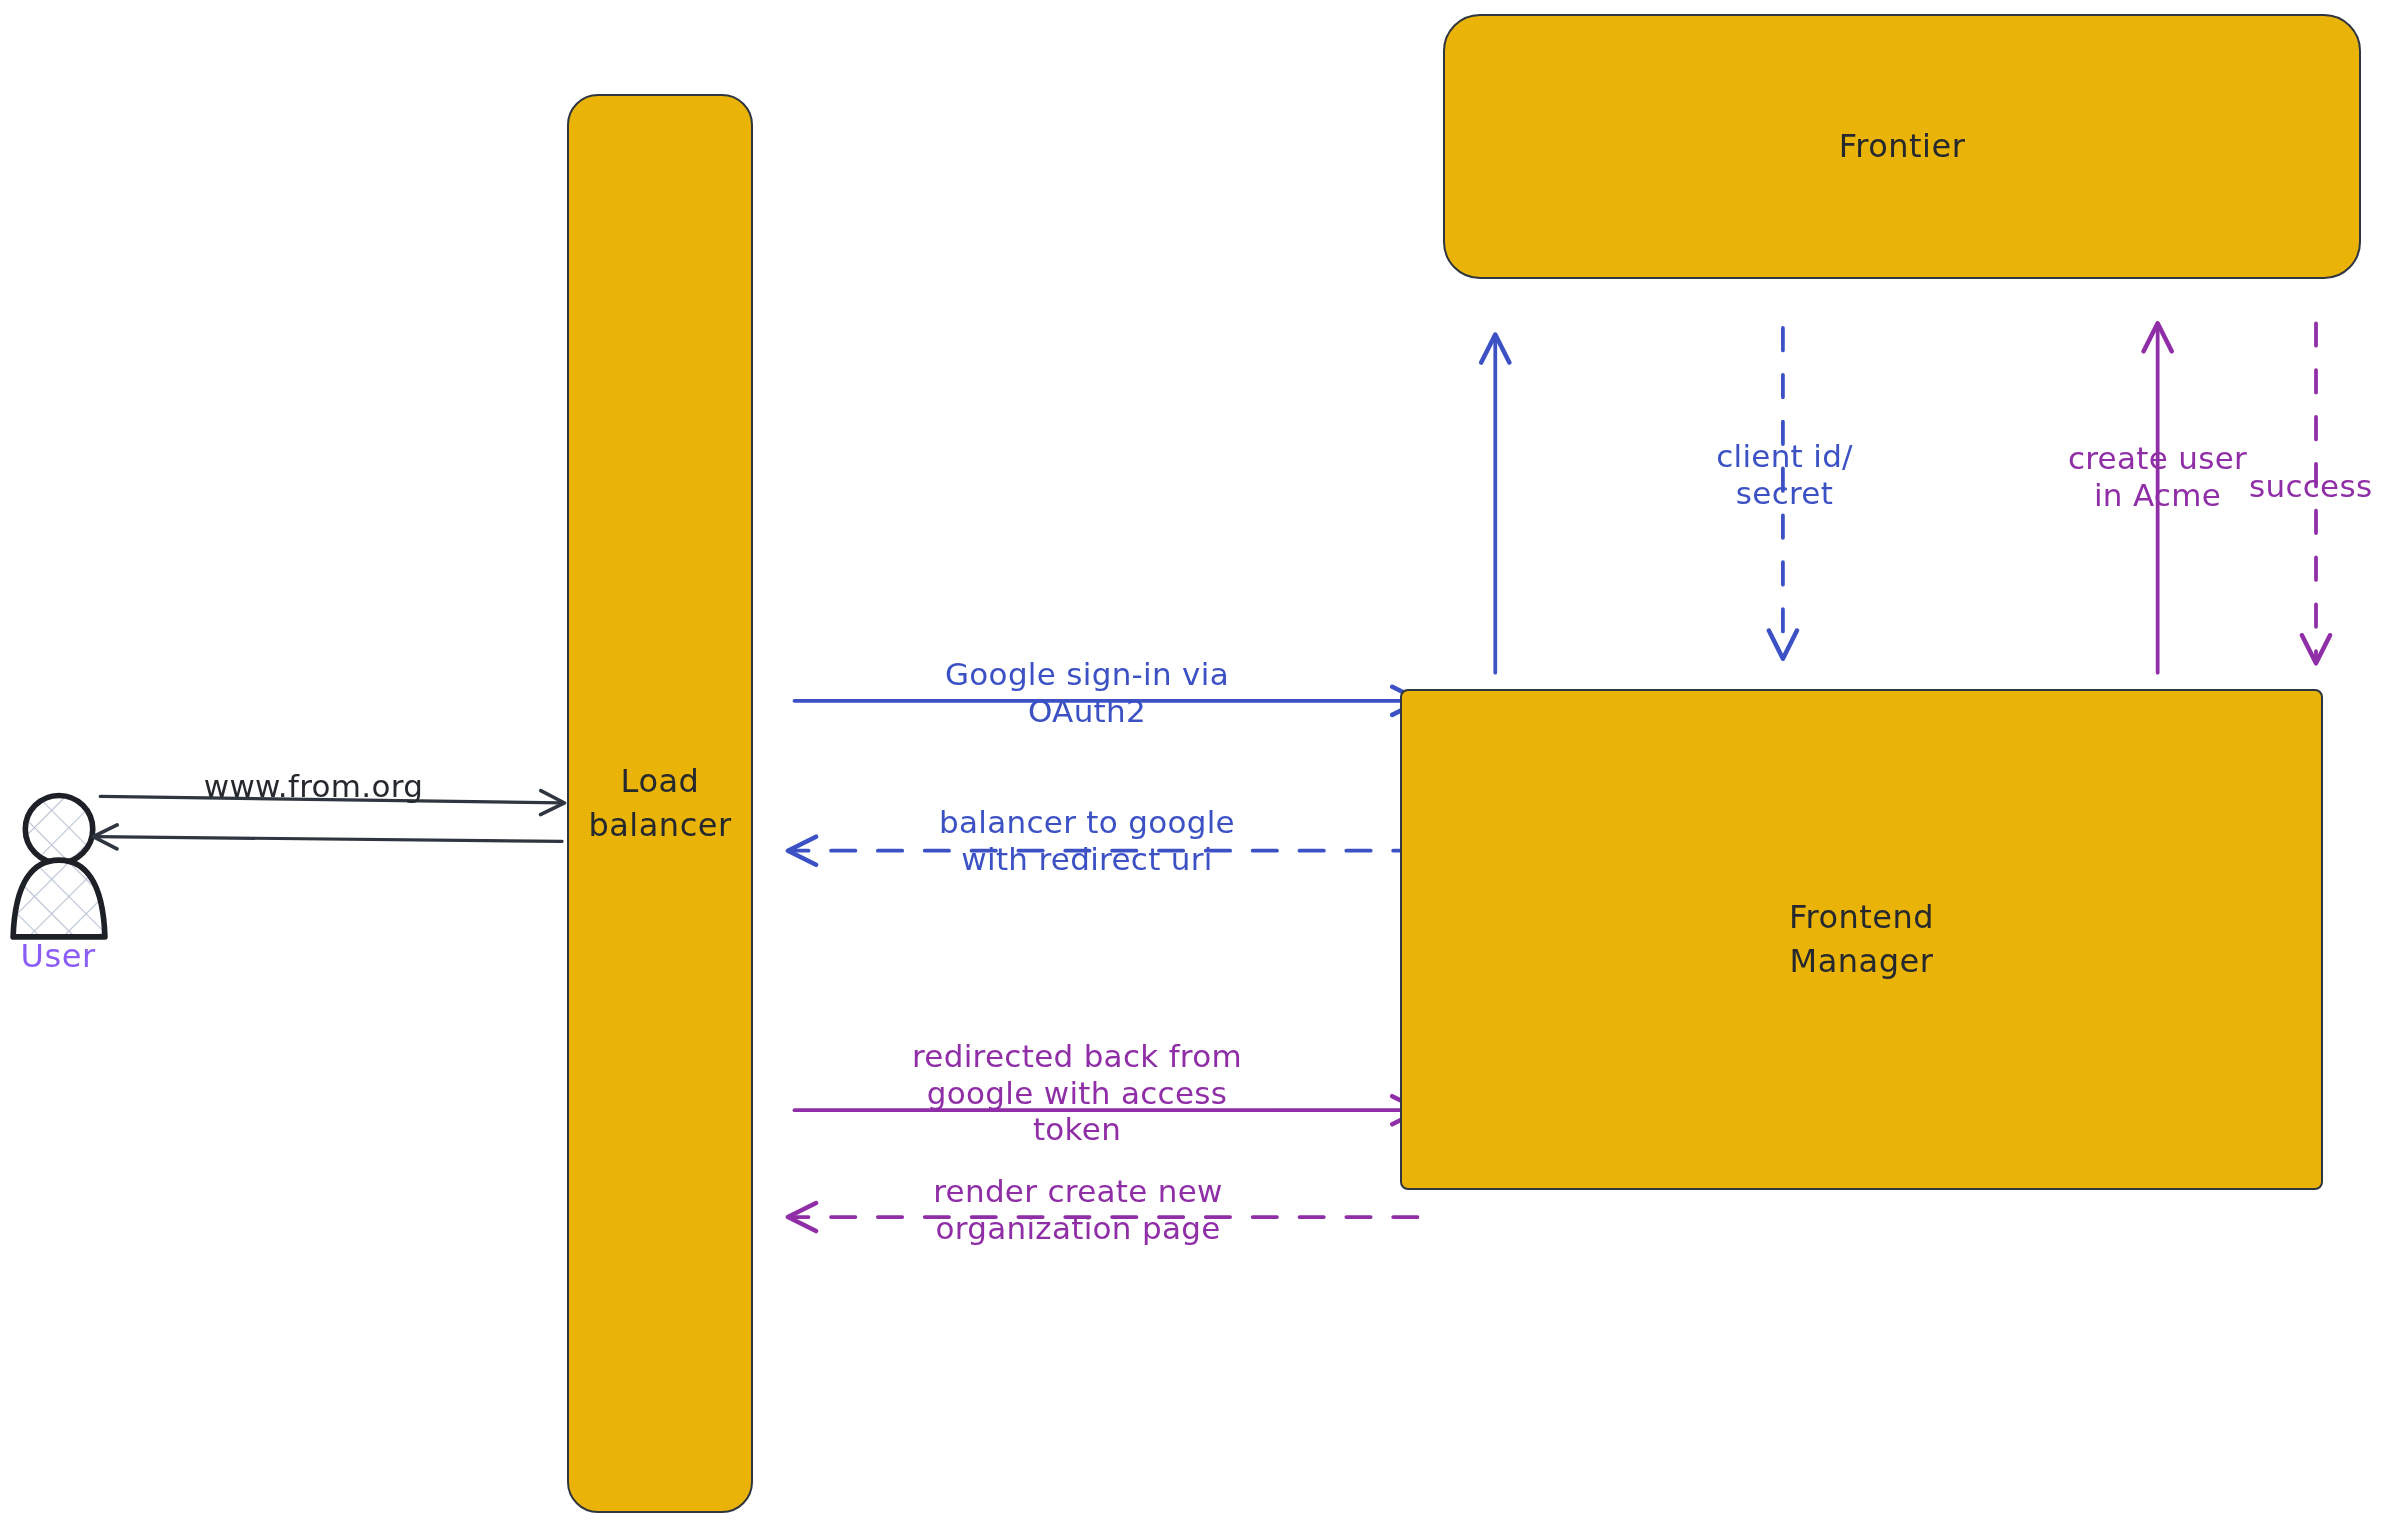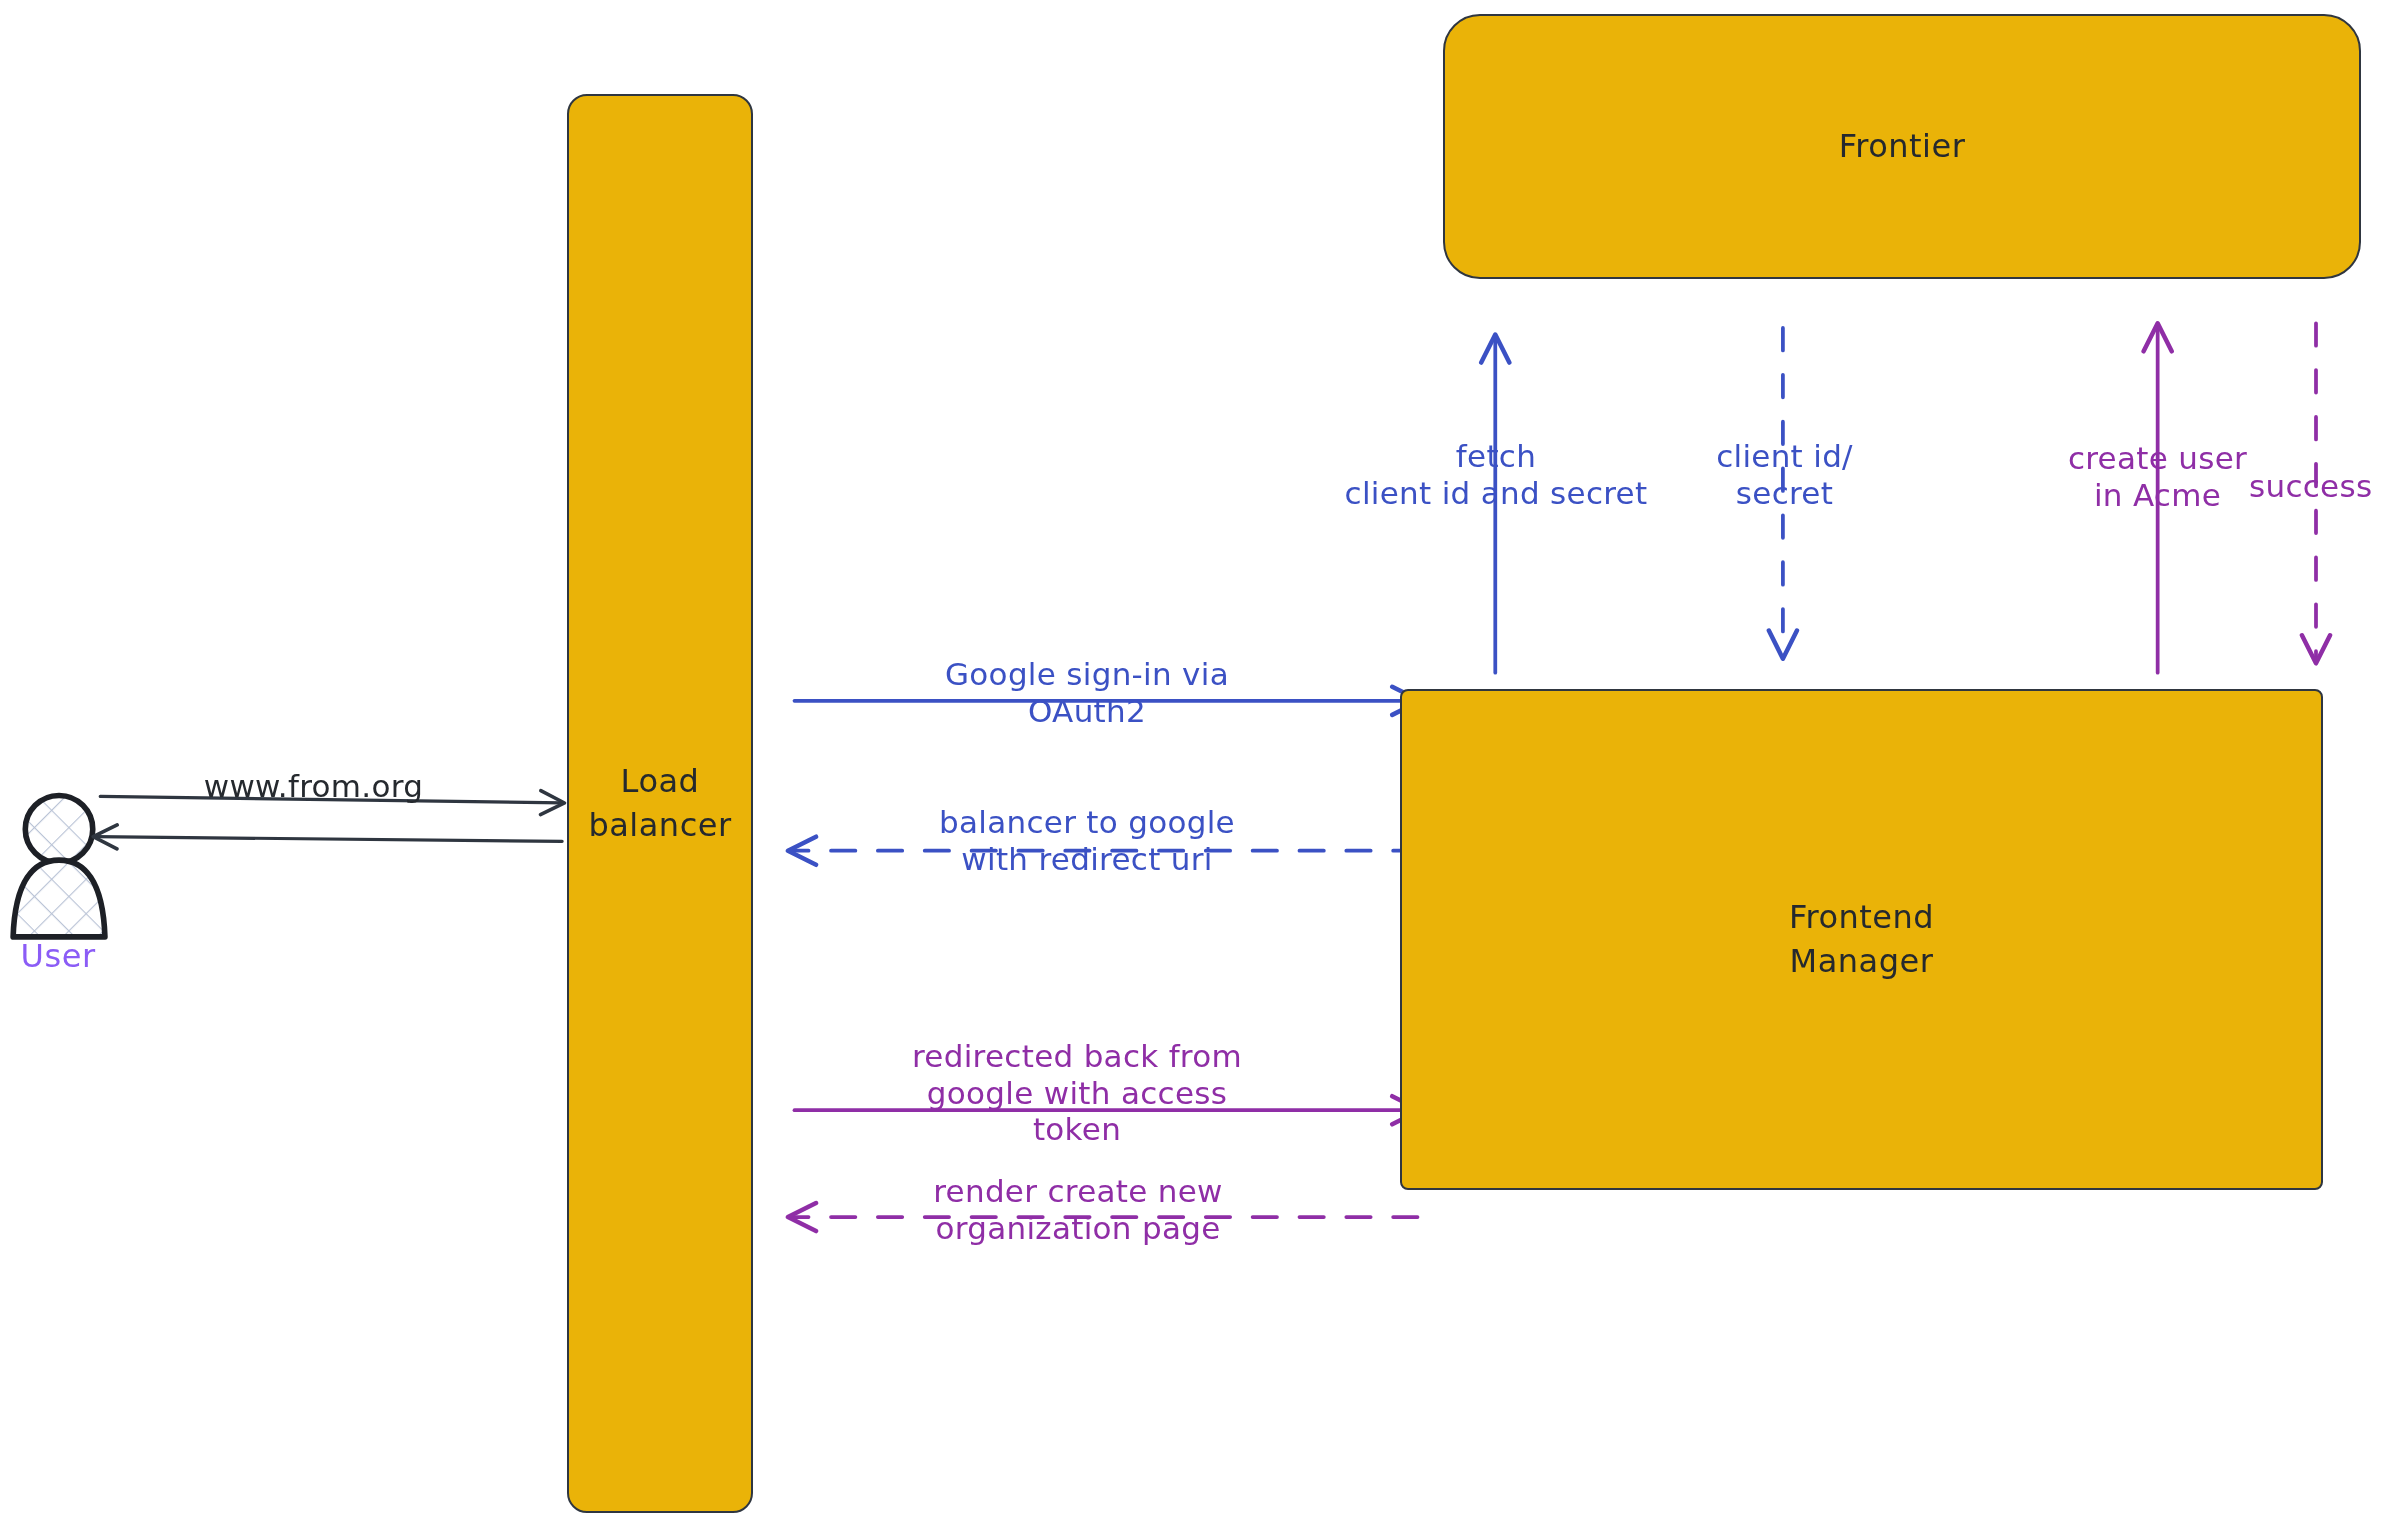--- a/index.html
+++ b/index.html
@@ -120,21 +120,21 @@
     </g>
 
     <g>
       <path d="M2303 718 L2303 348" fill="none" stroke="#8f2ea6" stroke-width="4" stroke-linecap="round" marker-end="url(#ah-purple)"></path>
     </g>
     <g>
       <path d="M2472 345 L2472 705" fill="none" stroke="#8f2ea6" stroke-width="4" stroke-linecap="round" stroke-dasharray="24 26" marker-end="url(#ah-purple)"></path>
     </g>
   </svg>
 
-  <div class="node-box" style="left:567px; top:94px; width:186px; height:1419px; border-radius:20px;">
+  <div class="node-box" style="left:567px; top:94px; width:186px; height:1419px; border-radius:31px;">
     <span class="node-label">Load
 balancer</span>
   </div>
 
   <div class="node-box" style="left:1443px; top:14px; width:918px; height:265px; border-radius:37px;">
     <span class="node-label">Frontier</span>
   </div>
 
   <div class="node-box" style="left:1400px; top:689px; width:923px; height:501px; border-radius:8px;">
     <span class="node-label">Frontend
@@ -151,22 +151,20 @@
   <span class="edge-label blue" style="left:890px; top:804px; width:394px;">balancer to google
 with redirect uri</span>
 
   <span class="edge-label purple" style="left:871px; top:1038px; width:412px;">redirected back from
 google with access
 token</span>
 
   <span class="edge-label purple" style="left:881px; top:1173px; width:394px;text-align:center;">render create new
 organization page</span>
 
-  <span class="edge-label blue" style="left:1285px; top:438px; width:422px;">fetch
-client id and secret</span>
 
   <span class="edge-label blue" style="left:1677px; top:438px; width:215px;">client id/
 secret</span>
 
   <span class="edge-label purple" style="left:2035px; top:440px; width:245px;">create user
 in Acme</span>
 
   <span class="edge-label purple" style="left:2249px; top:468px; width:164px; text-align:left;">success</span>
 
 </div>

